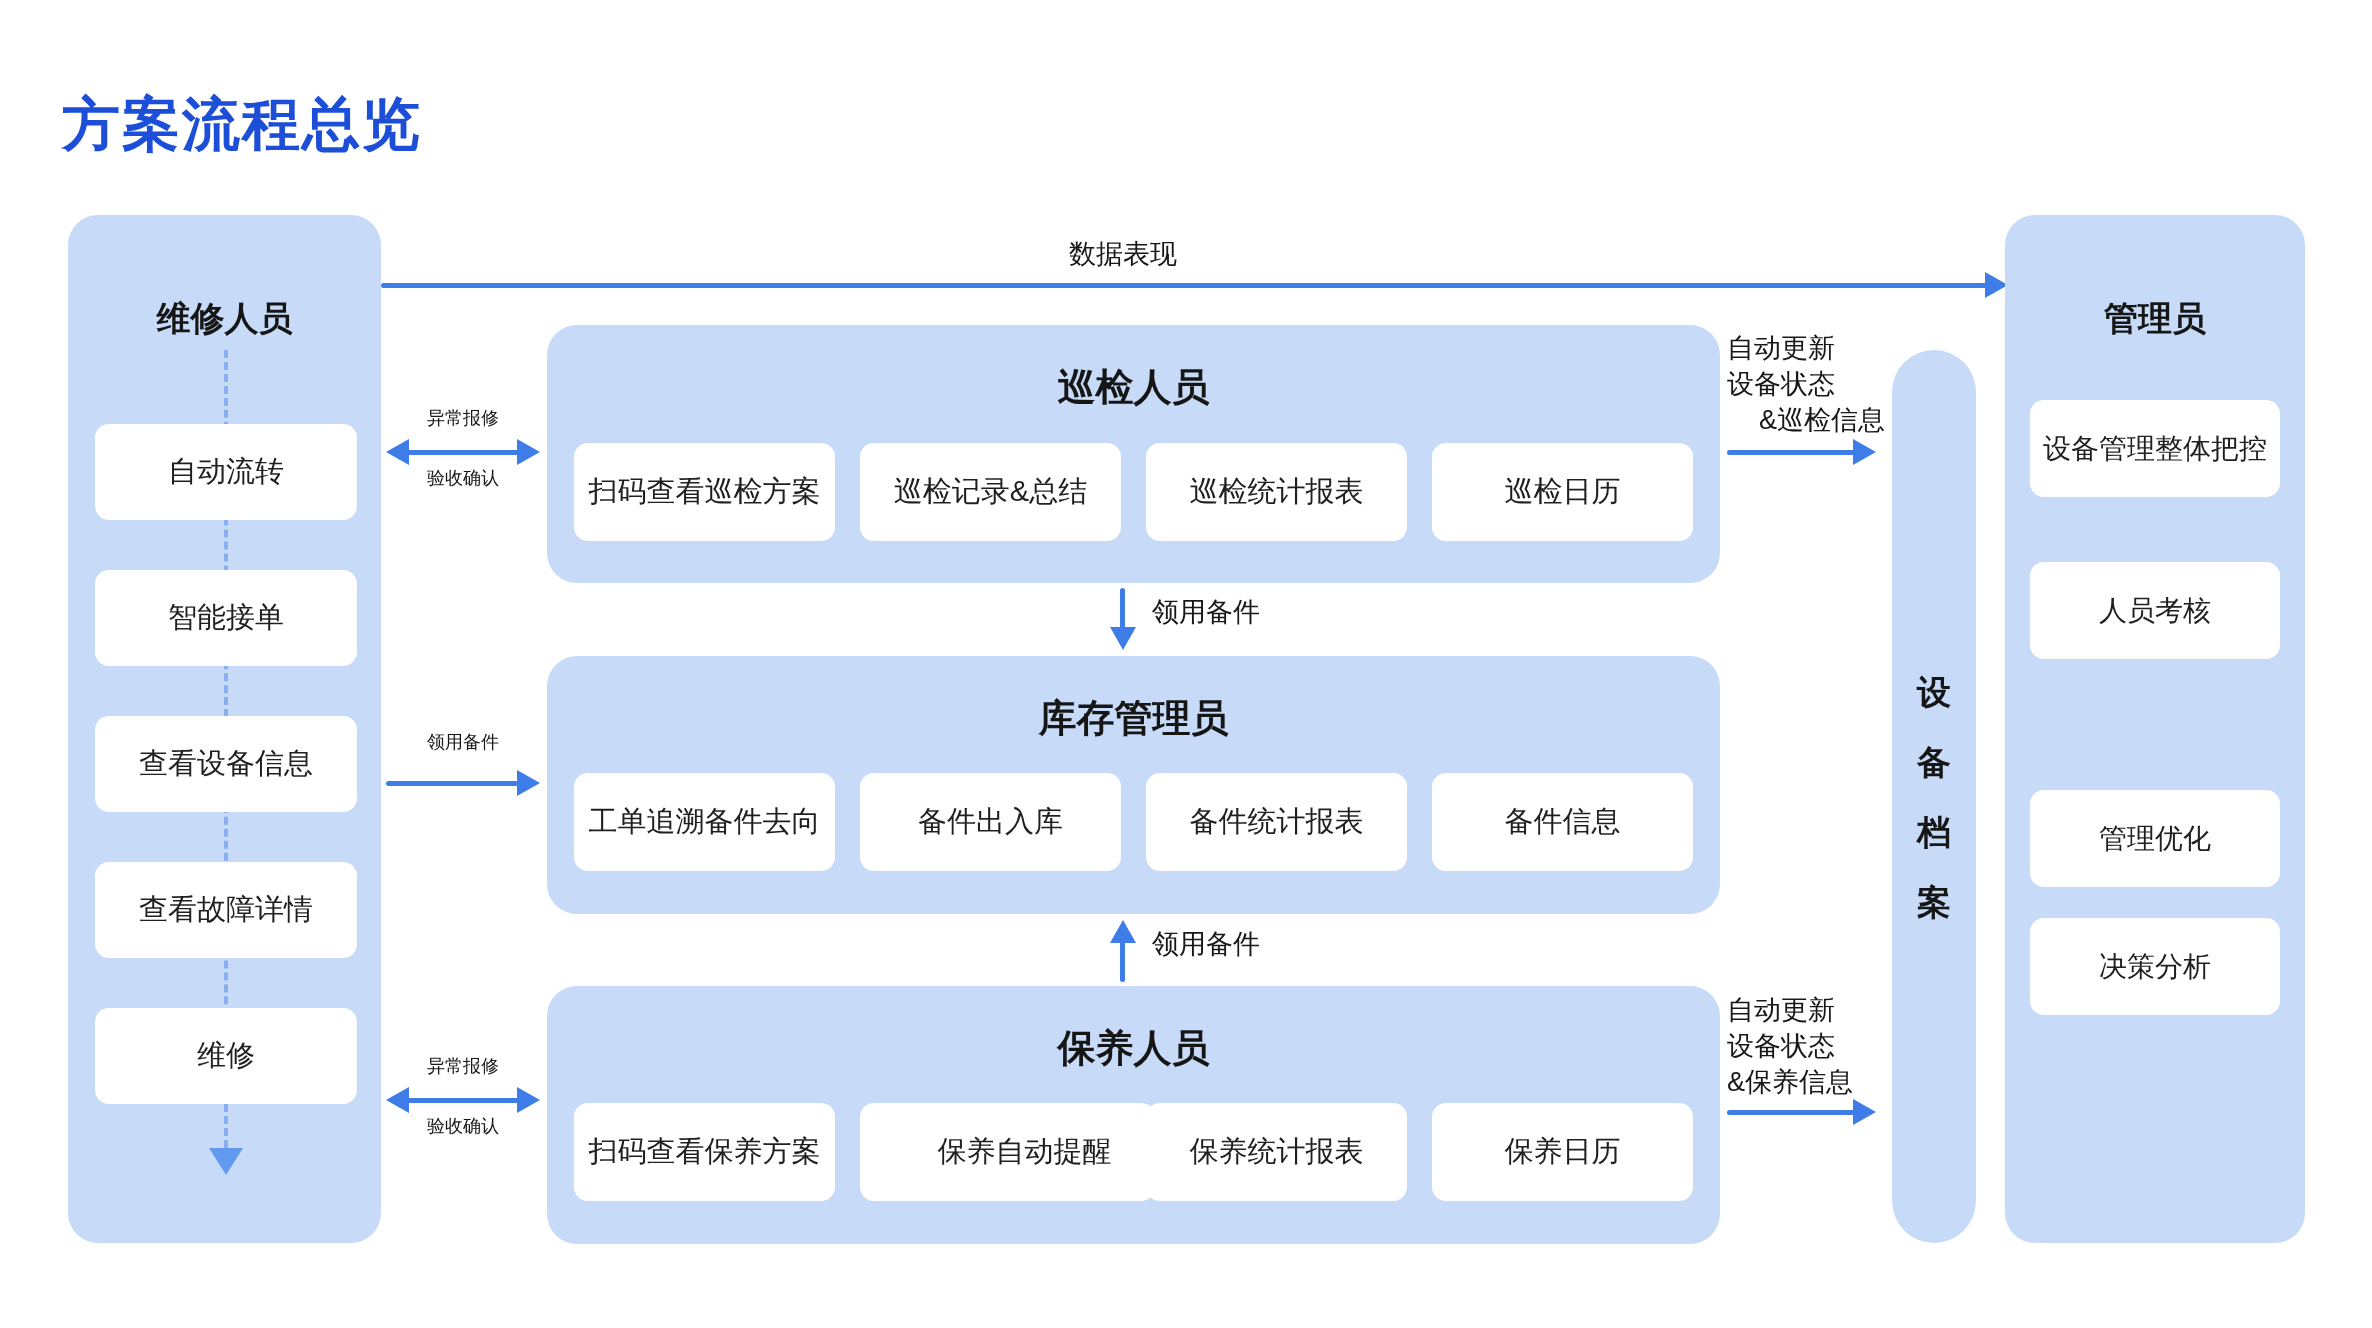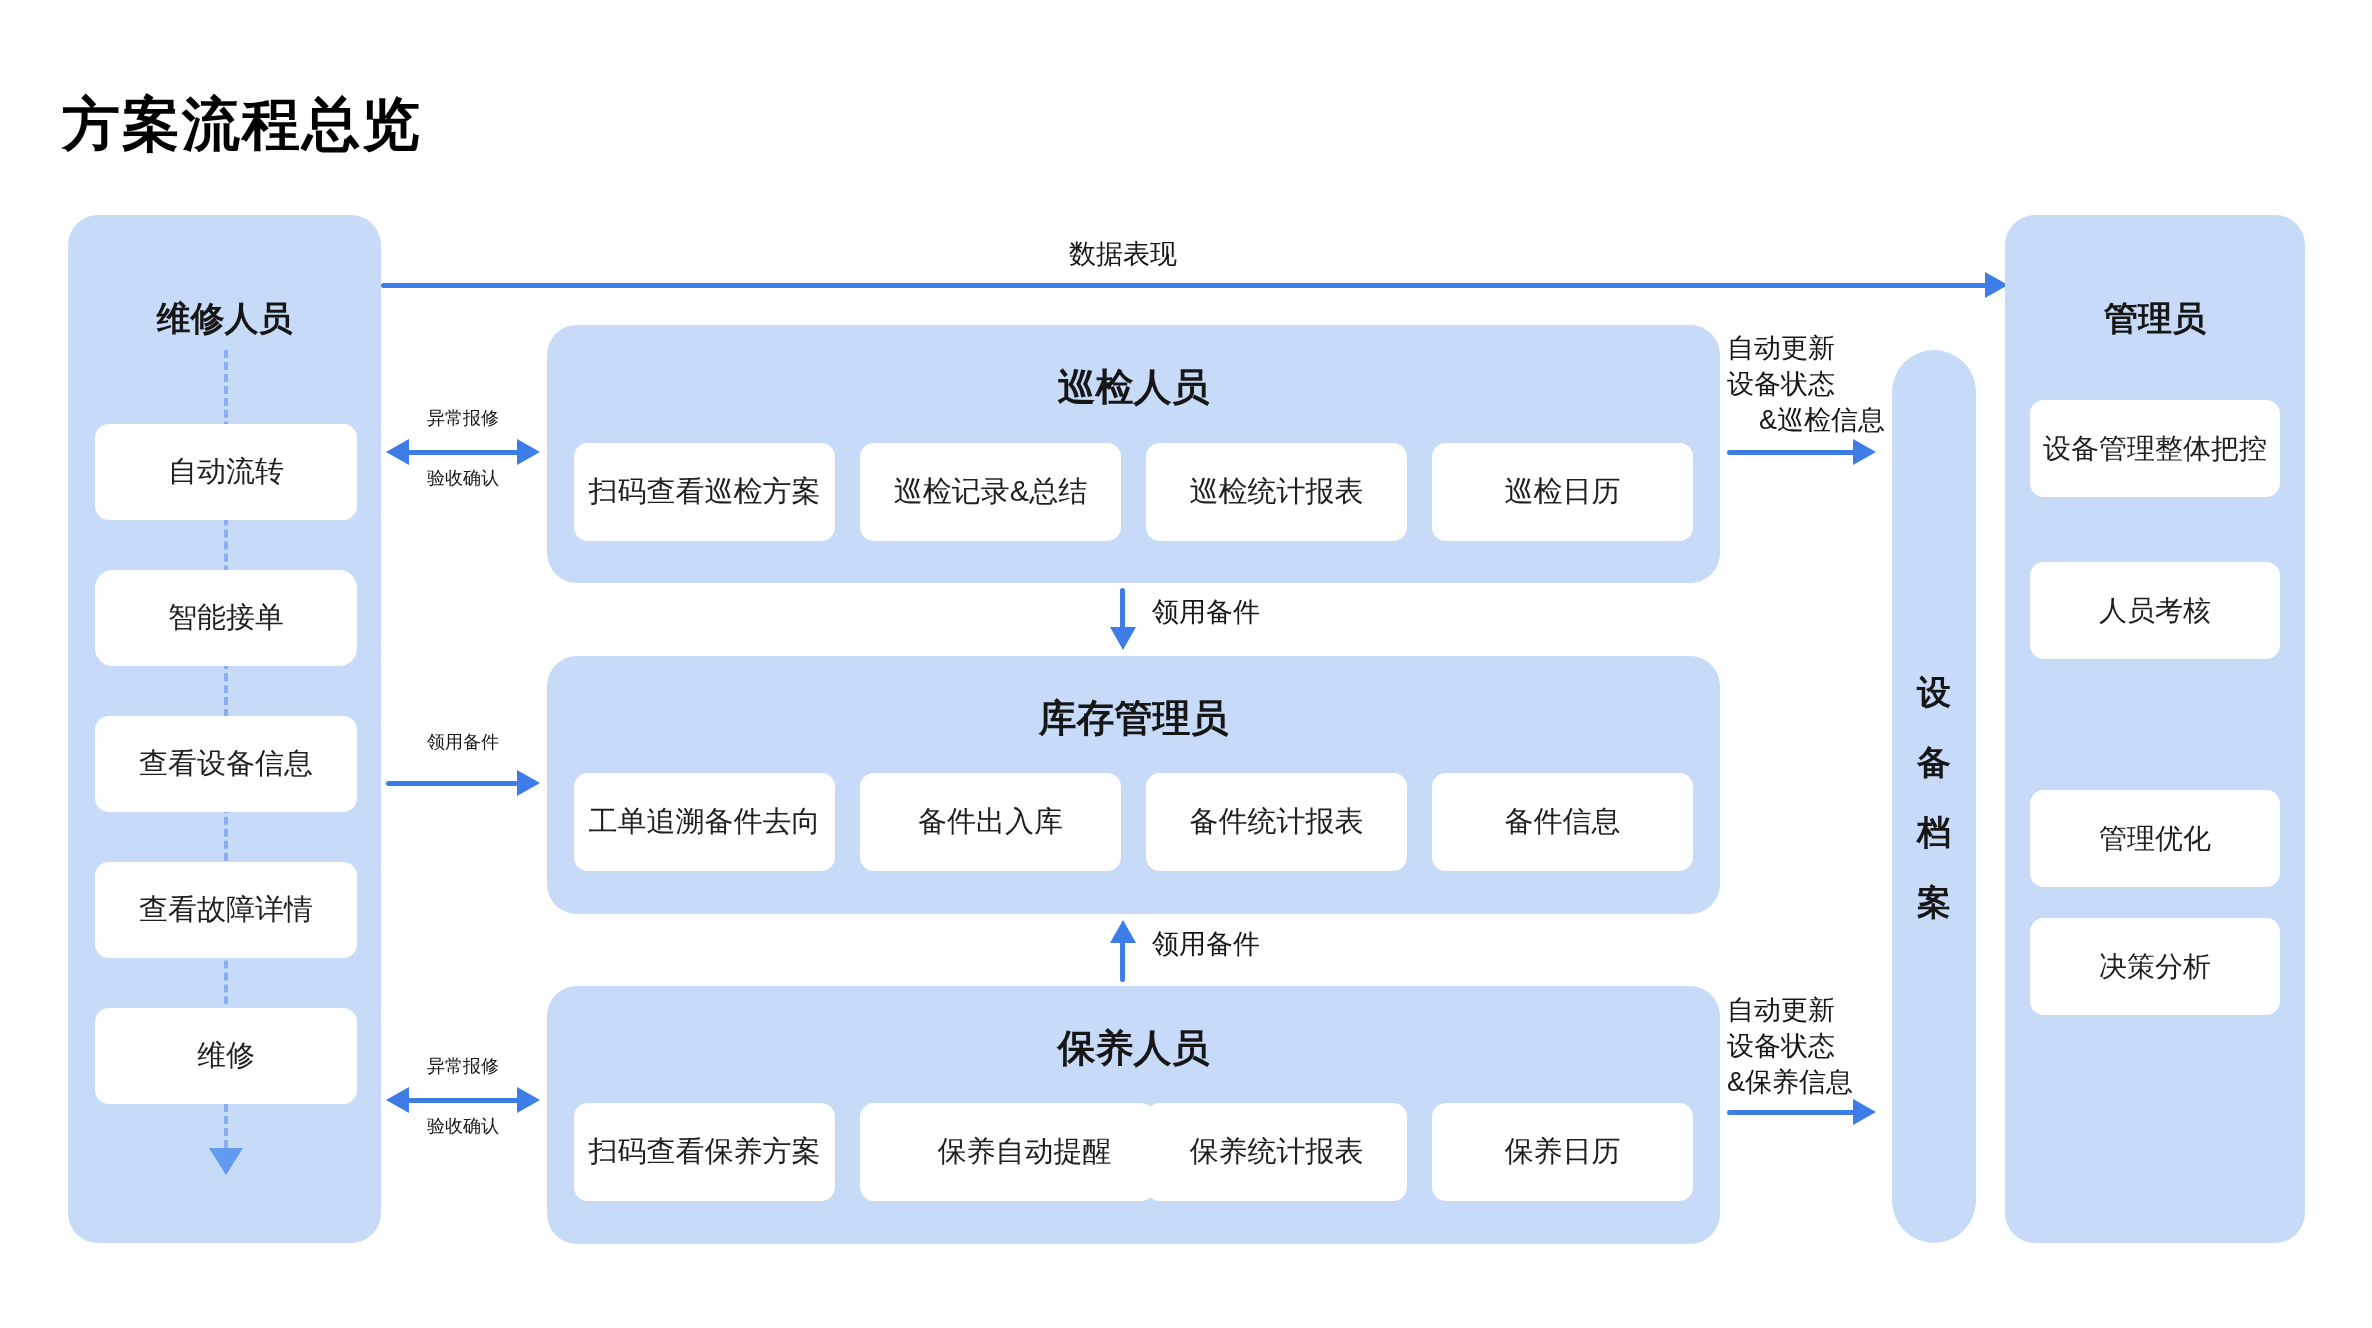--- a/index.html
+++ b/index.html
@@ -1,19 +1,19 @@
 <!DOCTYPE html>
 <html><head>
 <meta charset="utf-8">
 <style>
   html,body { margin:0; padding:0; background:#ffffff; }
   body { font-family:"Liberation Sans","DejaVu Sans",sans-serif; color:#1a1a1a; }
   .canvas { position:relative; width:2372px; height:1328px; background:#ffffff; overflow:hidden; }
 
-  .page-title { position:absolute; left:62px; top:86px; font-size:58px; font-weight:800; letter-spacing:2px; color:#000000; }
+  .page-title { position:absolute; left:62px; top:86px; font-size:58px; font-weight:800; letter-spacing:2px; color:#1d4ed8; }
 
   .panel { position:absolute; background:#c7dbf8; border-radius:30px; }
   .panel-title { position:absolute; text-align:center; font-weight:700; color:#161616; }
   .card { position:absolute; background:#ffffff; border-radius:14px; display:flex; align-items:center; justify-content:center; font-size:29px; color:#1f1f1f; white-space:nowrap; }
 
   
   .lp { left:68px; top:215px; width:313px; height:1028px; }
   .lp-title { left:68px; top:296px; width:313px; font-size:34px; }
   .lp-card { left:95px; width:262px; height:96px; }
   .dash-line { position:absolute; left:224px; top:350px; height:798px; width:0; border-left:4px dashed #88aff0; }
@@ -50,21 +50,21 @@
 
 <div class="canvas">
 
   <div class="page-title">方案流程总览</div>
 
   <div class="panel lp"></div>
   <div class="dash-line"></div>
   <div class="dash-head"></div>
   <div class="panel-title lp-title">维修人员</div>
   <div class="card lp-card" style="top:424px;">自动流转</div>
-  <div class="card lp-card" style="top:570px;border-radius:18px;">智能接单</div>
+  <div class="card lp-card" style="top:570px;">智能接单</div>
   <div class="card lp-card" style="top:716px;">查看设备信息</div>
   <div class="card lp-card" style="top:862px;">查看故障详情</div>
   <div class="card lp-card" style="top:1008px;">维修</div>
 
   <div class="edge-label" style="left:1003px; top:236px; width:240px; text-align:center; font-size:27px;">数据表现</div>
   <div class="line-h" style="left:381px; top:283px; width:1607px;"></div>
   <div class="head-right" style="left:1985px; top:272px;"></div>
 
   <div class="panel mp" style="top:325px;"></div>
   <div class="panel-title mp-title" style="top:362px;">巡检人员</div>

